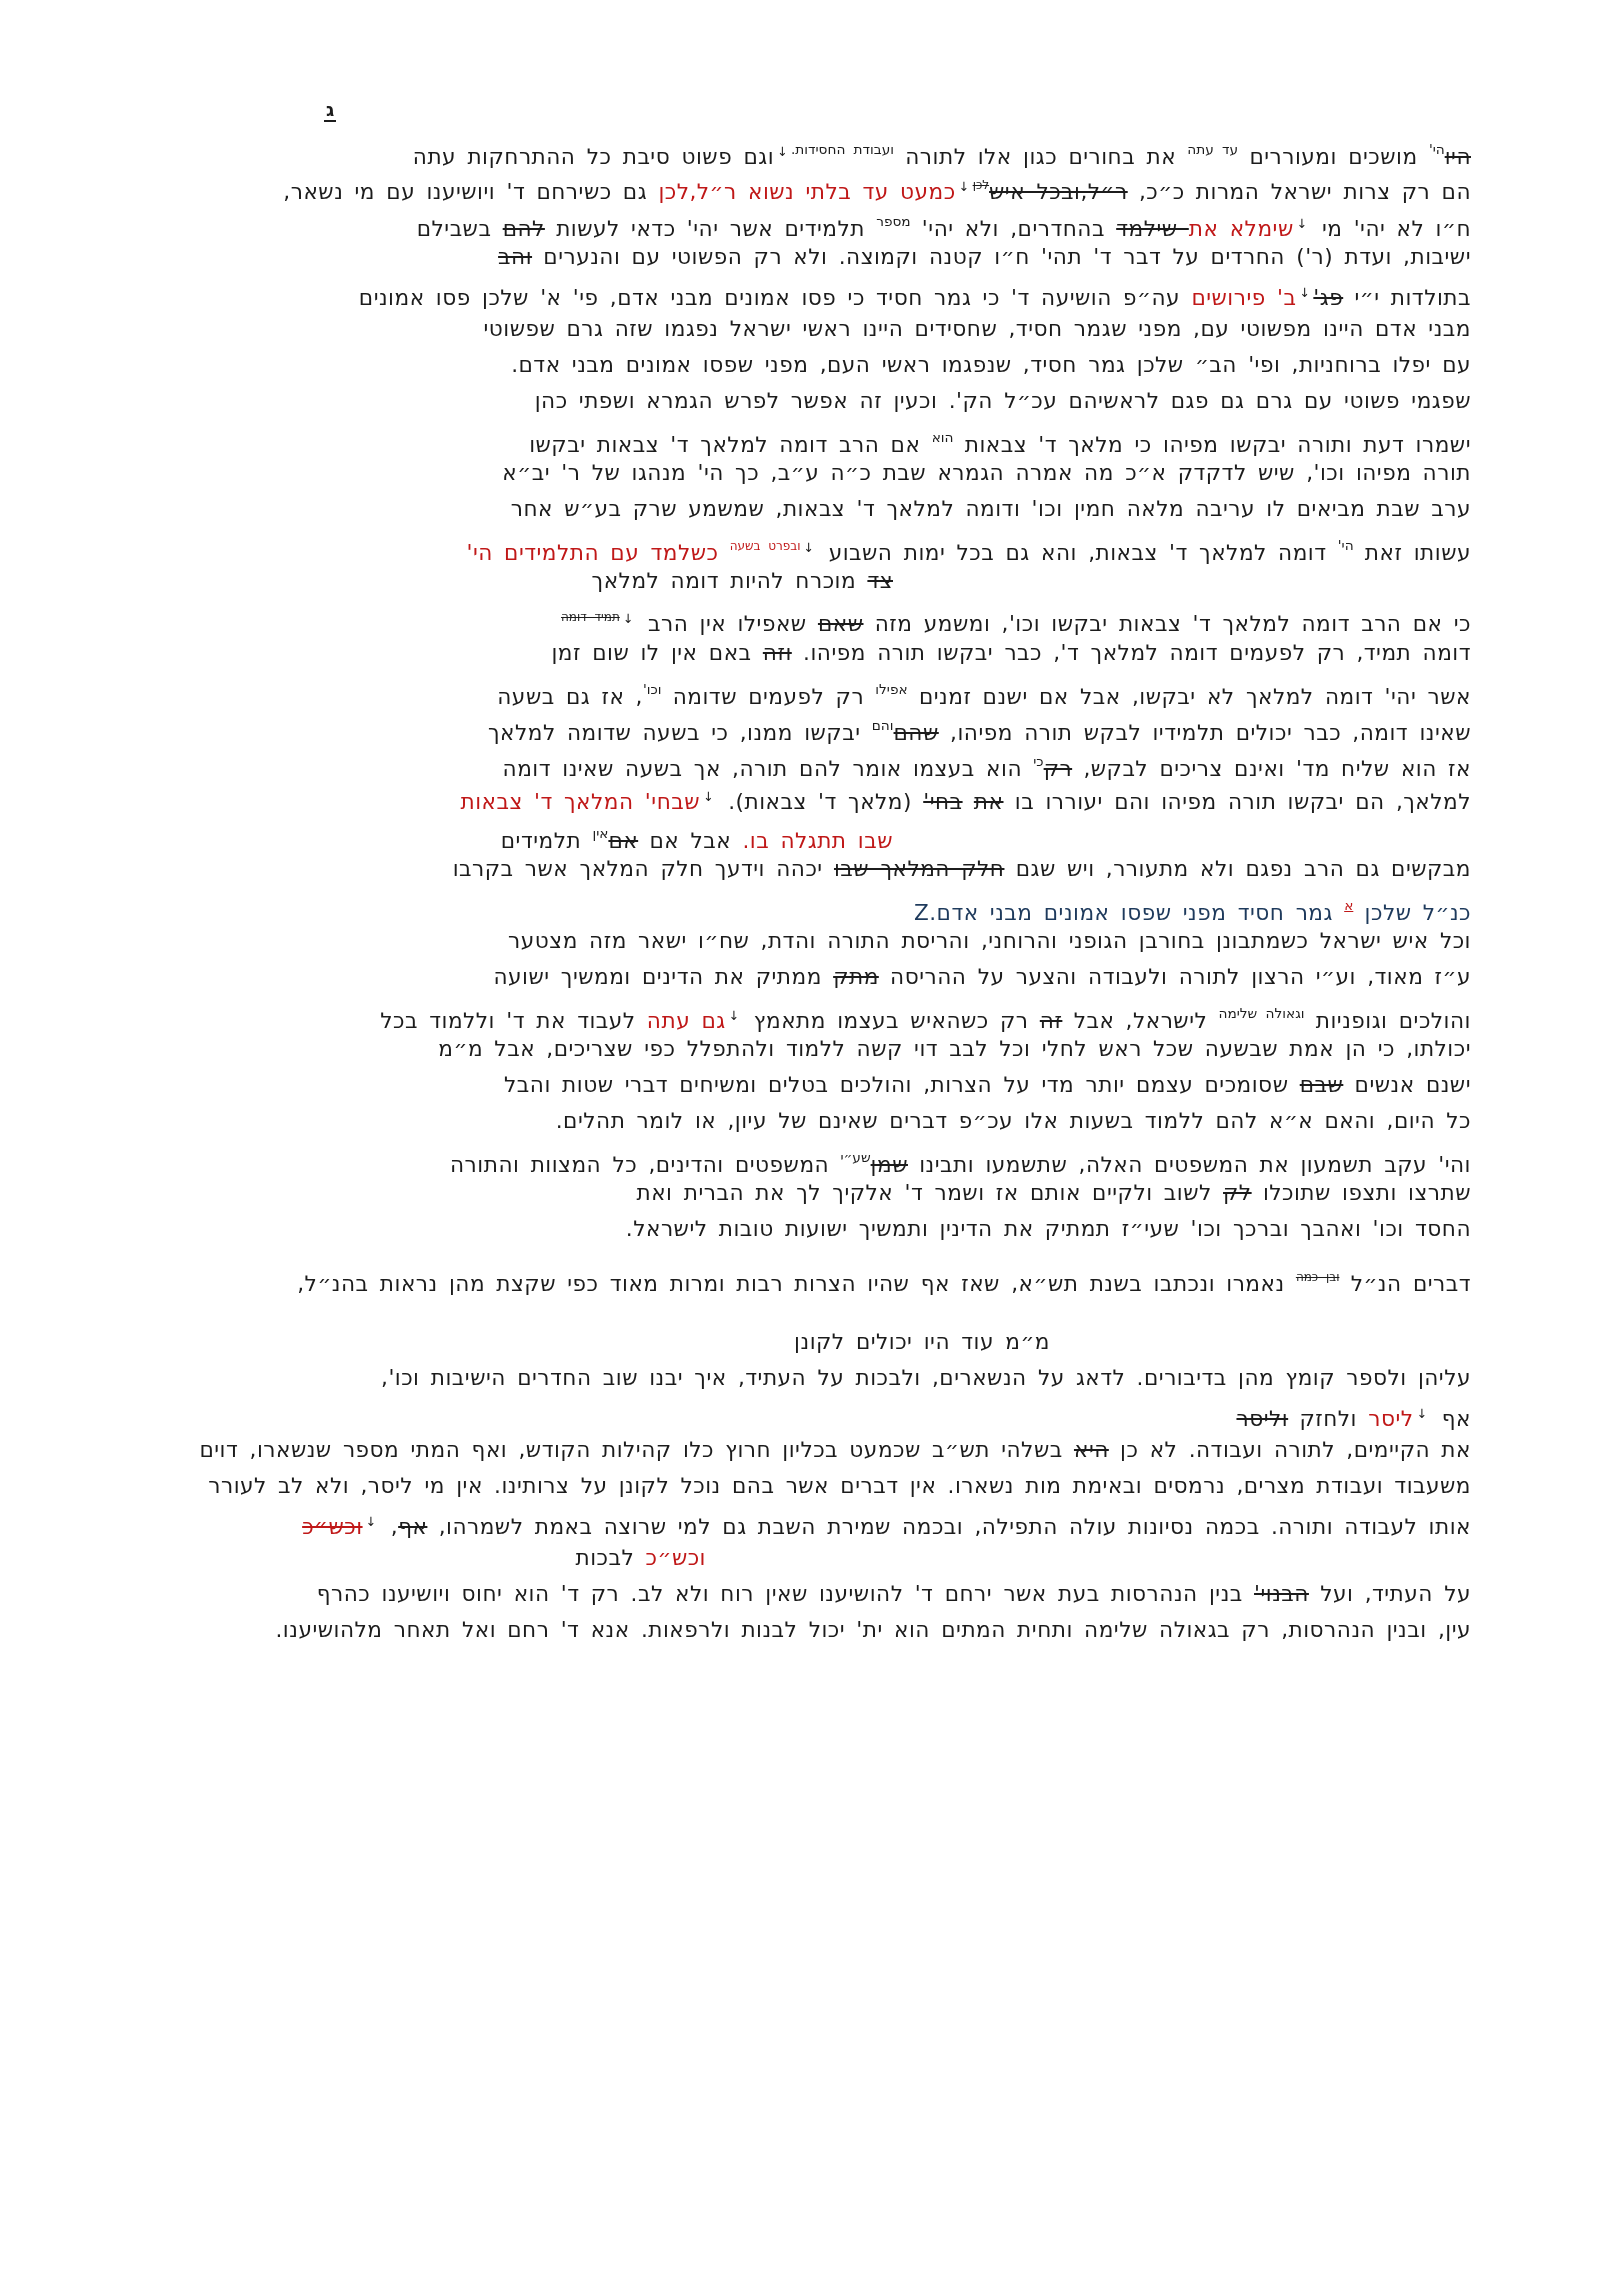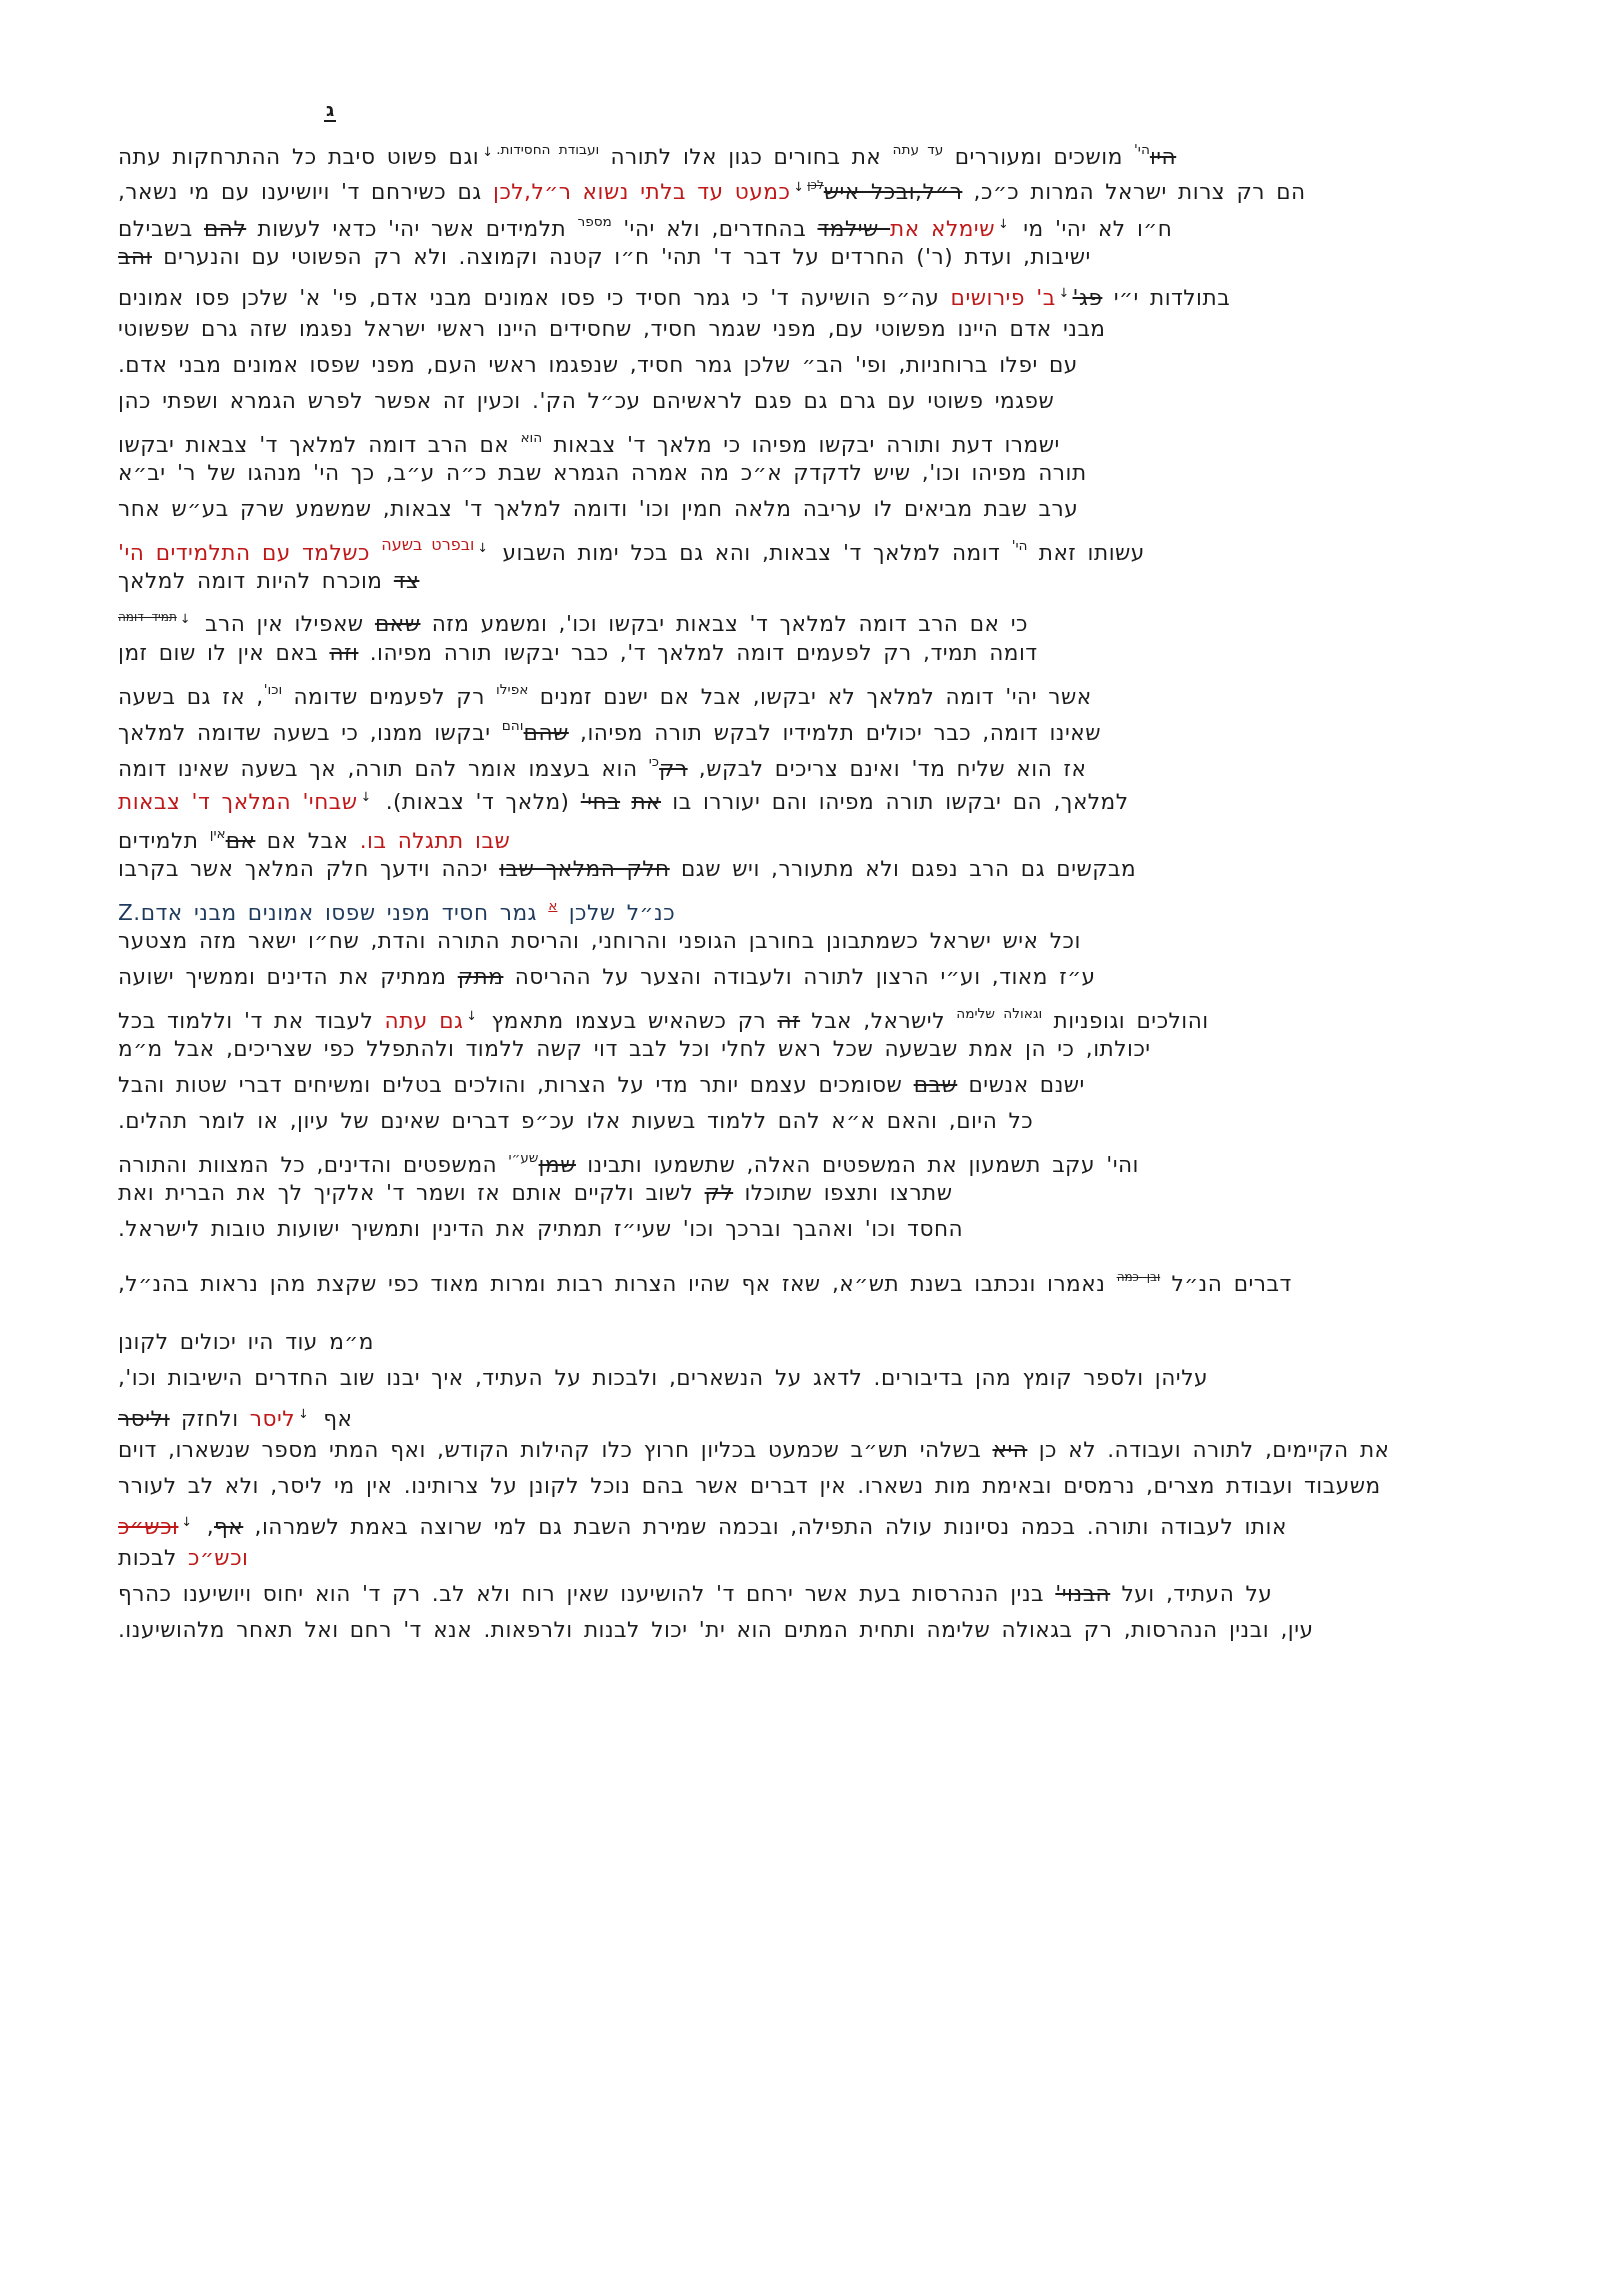--- a/index.html
+++ b/index.html
@@ -9,30 +9,30 @@
   .page{
     position:relative; width:1620px; height:2293px; background:var(--paper);
     overflow:hidden; font-family:"DejaVu Sans", sans-serif; color:var(--ink);
   }
   .pageno{
     position:absolute; left:324px; top:99px; font-size:18.6px; font-weight:bold;
     color:var(--ink); border-bottom:2px solid var(--ink); padding:0 2px; line-height:1.15;
   }
   .textblock{
     position:absolute; top:131px; right:149px; left:118px;
-    direction:rtl; text-align:left; font-size:21.6px; word-spacing:3.9px; letter-spacing:0.5px;
+    direction:rtl; text-align:right; font-size:21.6px; word-spacing:3.9px; letter-spacing:0.5px;
   }
   .line{ line-height:36px; height:36px; white-space:nowrap; }
   .run-n{}
   .run-st{ text-decoration:line-through; text-decoration-thickness:2px; }
   .run-sup{ font-size:13.7px; vertical-align:9.8px; letter-spacing:0; }
   .run-supst{ font-size:12px; vertical-align:9.8px; text-decoration:line-through; letter-spacing:0; }
   .run-red{ color:var(--red); }
   .run-redst{ color:var(--red); text-decoration:line-through; text-decoration-thickness:2px; }
-  .run-redsup{ color:var(--red); font-size:16px; vertical-align:9.8px; letter-spacing:0; }
+  .run-redsup{ color:var(--red); font-size:12px; vertical-align:9.8px; letter-spacing:0; }
   .run-redsupu{ color:var(--red); font-size:13.7px; vertical-align:9.8px; text-decoration:underline; letter-spacing:0; }
   .run-navy{ color:var(--navy); }
   .run-caret{ font-size:12.7px; vertical-align:7.8px; padding:0 2.9px; color:var(--ink); }
 </style>
 </head>
 <body>
 
 <div class="page">
   <div class="pageno">ג</div>
   <div class="textblock" id="textblock">

